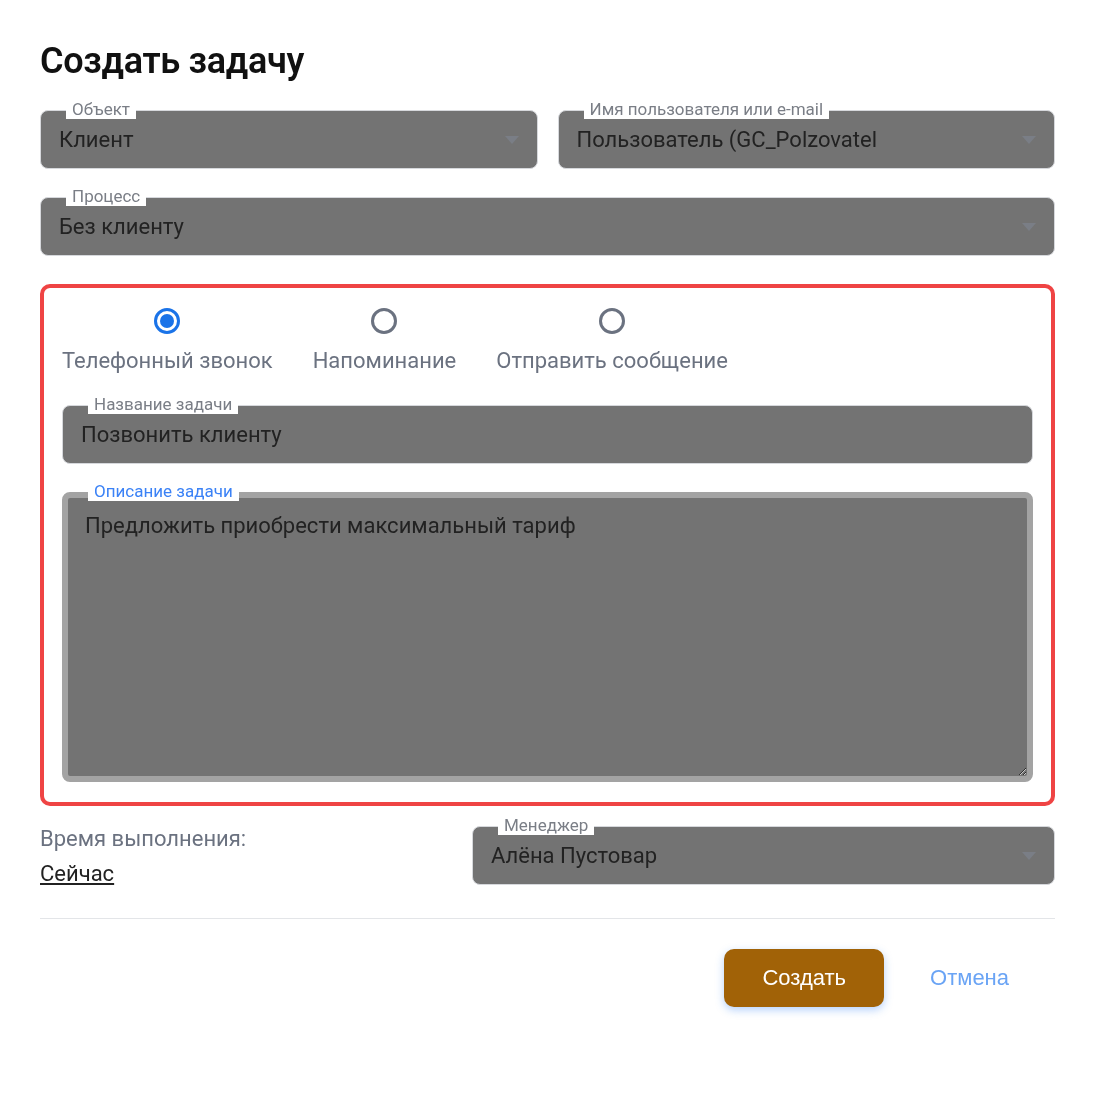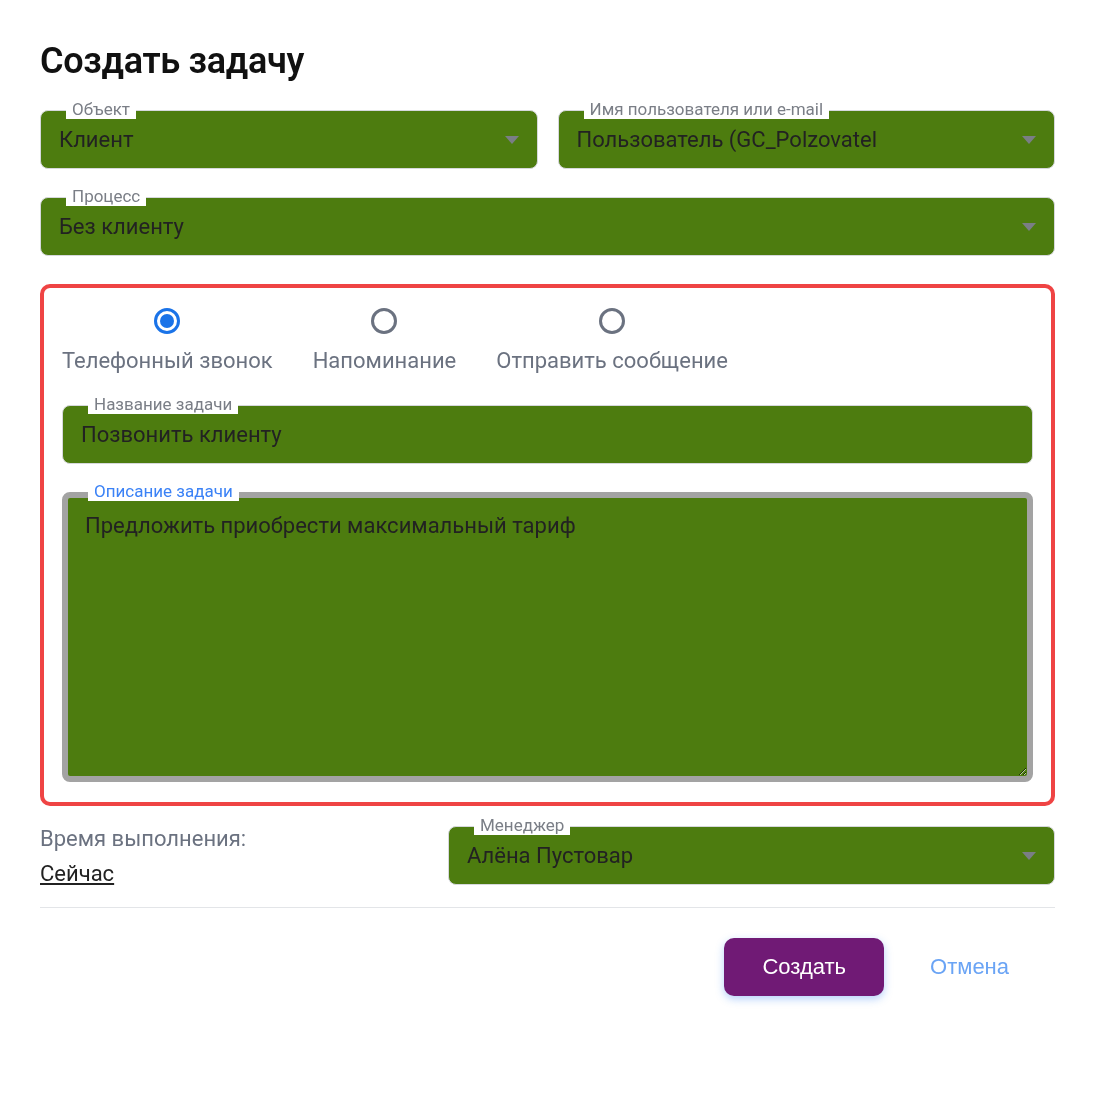--- a/index.html
+++ b/index.html
@@ -33,21 +33,21 @@
     z-index: 2;
   }
   .field-label.focused { color: #3b82f6; }
   .select-box, .text-input, .textarea-box {
     width: 100%;
     border: 1px solid #d6d8dc;
     border-radius: 8px;
     padding: 16px 18px;
     font-size: 22px;
     color: #222;
-    background: #4d7c0f;
+    background: #737373;
     display: flex;
     align-items: center;
     justify-content: space-between;
     font-family: inherit;
   }
   .textarea-box {
     resize: both;
     min-height: 290px;
     align-items: flex-start;
   }
@@ -99,44 +99,44 @@
   }
   .radio-circle.selected { border-color: #1a73e8; }
   .radio-dot {
     width: 14px; height: 14px;
     border-radius: 50%;
     background: #1a73e8;
   }
   .radio-label { font-size: 22px; color: #6b7280; }
   .bottom-row {
     display: flex;
-    gap: 28px;
+    gap: 52px;
     align-items: flex-start;
-    margin-bottom: 21px;
+    margin-bottom: 32px;
   }
   .time-block { flex: 0 0 380px; }
   .time-label { font-size: 22px; color: #6b7280; margin-bottom: 10px; }
   .time-value {
     font-size: 22px;
     color: #222;
     text-decoration: underline;
     display: inline-block;
     cursor: pointer;
   }
   .manager-block { flex: 1; position: relative; border-radius: 14px; }
   .divider { border: none; border-top: 1px solid #e3e5e8; margin: 0 0 30px 0; }
   .button-row {
     display: flex;
     justify-content: flex-end;
     gap: 40px;
     align-items: center;
     padding-right: 40px;
   }
   .btn-primary {
-    background: #701a75;
+    background: #a16207;
     color: #fff;
     border: none;
     border-radius: 10px;
     padding: 16px 38px;
     font-size: 22px;
     cursor: pointer;
     box-shadow: 0 3px 8px rgba(42,124,243,0.35);
   }
   .btn-secondary {
     background: none;

